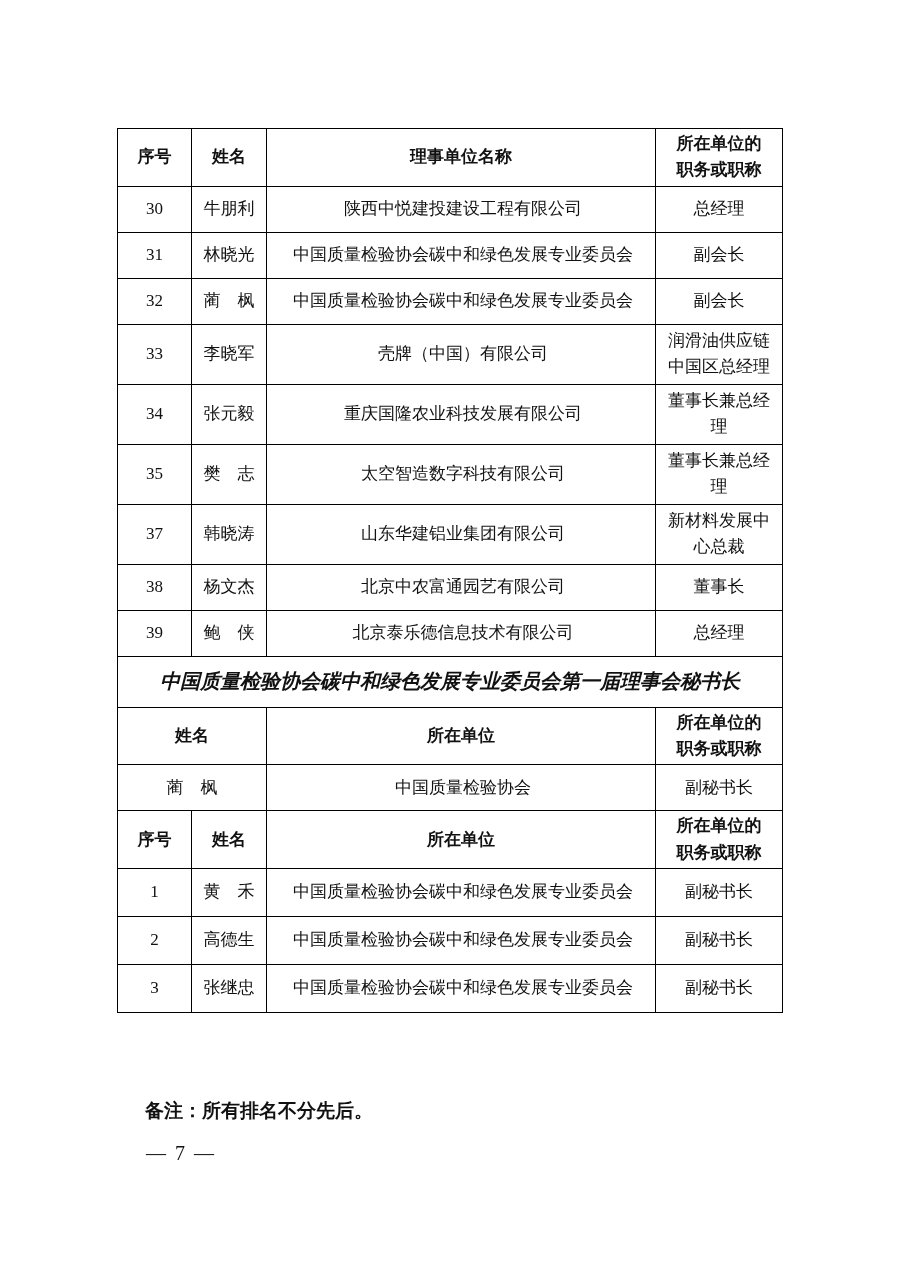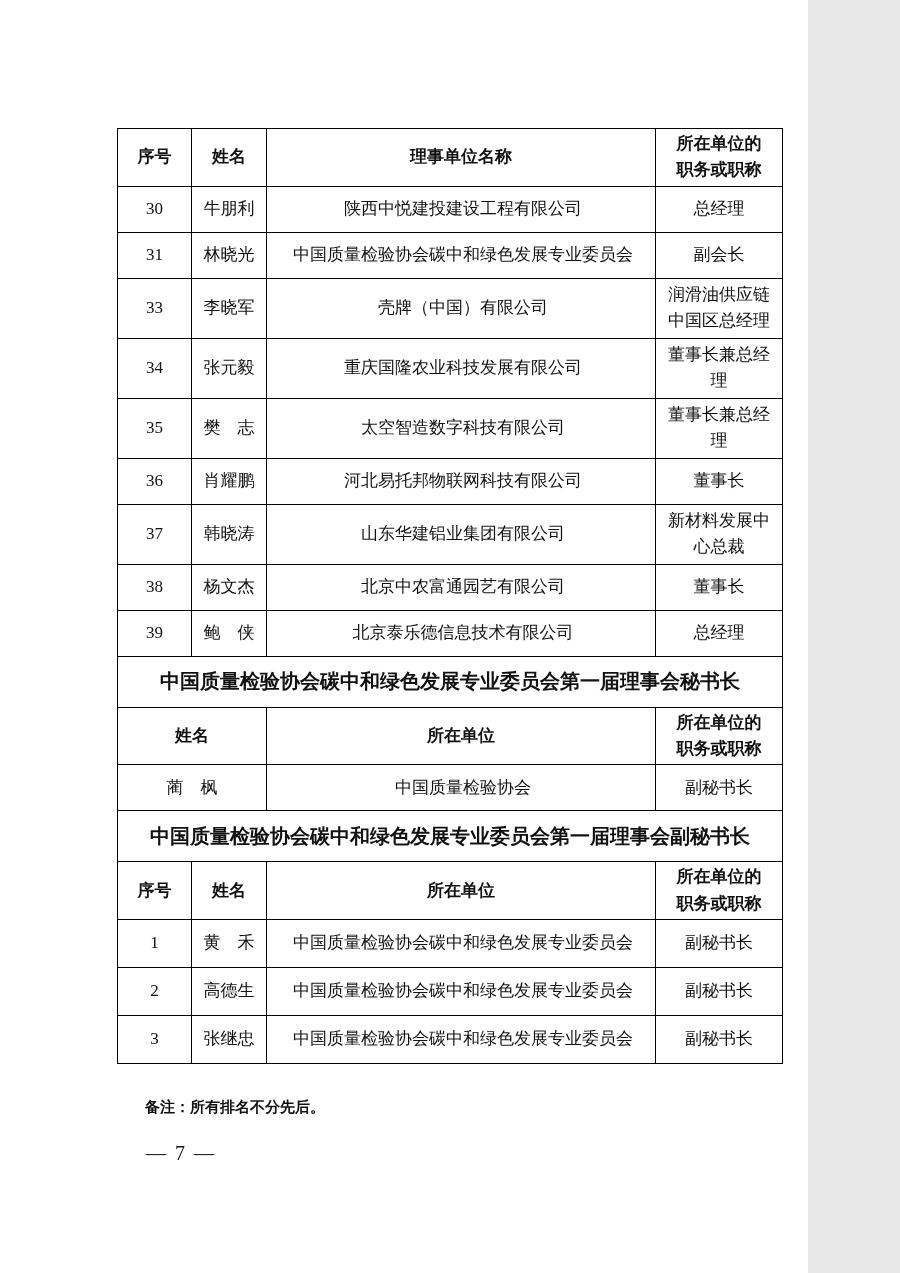--- a/index.html
+++ b/index.html
@@ -1,18 +1,18 @@
 <!DOCTYPE html>
 <html><head>
 <meta charset="utf-8">
 <style>
   html,body{margin:0;padding:0;background:#e8e8e8;}
   .page{
     position:relative;
-    width:808px;height:1273px;
+    width:900px;height:1273px;
     background:#ffffff;
     color:#111;
     font-family:"Liberation Serif","DejaVu Serif",serif;
     overflow:hidden;
   }
   table.doc-table{
     position:absolute;left:117px;top:128px;
     width:665px;
     border-collapse:collapse;
     table-layout:fixed;
@@ -27,32 +27,32 @@
     overflow:hidden;
   }
   th{
     font-family:"Liberation Sans","DejaVu Sans",sans-serif;
     font-weight:700;
   }
   .r-header{height:56px;}
   .r-single{height:46px;}
   .r-single-lg{height:48px;}
   .r-double{height:60px;}
-  .r-title{height:51px;}
+  .r-title{height:51px;font-style:italic;}
   .title-cell{
     font-family:"Liberation Sans","DejaVu Sans",sans-serif;
     font-weight:700;
     font-size:20px;
   }
   .org-cell{text-align:center;padding-left:10px;}
   .pre{white-space:pre-line;}
   .note{
     position:absolute;left:145px;top:1098px;margin:0;
     font-family:Liberation Serif, serif;
-    font-weight:700;font-size:15px;
+    font-weight:700;font-size:19px;
   }
   .pageno{
     position:absolute;left:146px;top:1142px;margin:0;
     font-size:20px;letter-spacing:2px;
   }
 </style>
 </head>
 <body>
 
 <div class="page">
@@ -79,43 +79,43 @@
       <td>牛朋利</td>
       <td class="org-cell">陕西中悦建投建设工程有限公司</td>
       <td>总经理</td>
     </tr>
     <tr class="r-single">
       <td>31</td>
       <td>林晓光</td>
       <td class="org-cell">中国质量检验协会碳中和绿色发展专业委员会</td>
       <td>副会长</td>
     </tr>
+    <tr class="r-single">
+      <td>32</td>
+      <td>蔺　枫</td>
+      <td class="org-cell">中国质量检验协会碳中和绿色发展专业委员会</td>
+      <td>副会长</td>
+    </tr>
     <tr class="r-double">
       <td>33</td>
       <td>李晓军</td>
       <td class="org-cell">壳牌（中国）有限公司</td>
       <td>润滑油供应链中国区总经理</td>
     </tr>
     <tr class="r-double">
       <td>34</td>
       <td>张元毅</td>
       <td class="org-cell">重庆国隆农业科技发展有限公司</td>
       <td>董事长兼总经理</td>
     </tr>
     <tr class="r-double">
       <td>35</td>
       <td>樊　志</td>
       <td class="org-cell">太空智造数字科技有限公司</td>
       <td>董事长兼总经理</td>
-    </tr>
-    <tr class="r-single">
-      <td>36</td>
-      <td>肖耀鹏</td>
-      <td class="org-cell">河北易托邦物联网科技有限公司</td>
-      <td>董事长</td>
     </tr>
     <tr class="r-double">
       <td>37</td>
       <td>韩晓涛</td>
       <td class="org-cell">山东华建铝业集团有限公司</td>
       <td>新材料发展中心总裁</td>
     </tr>
     <tr class="r-single">
       <td>38</td>
       <td>杨文杰</td>
@@ -137,23 +137,20 @@
       <th>所在单位</th>
       <th class="pre">所在单位的
 职务或职称</th>
     </tr>
     <tr class="r-single">
       <td colspan="2">蔺　枫</td>
       <td class="org-cell">中国质量检验协会</td>
       <td>副秘书长</td>
     </tr>
 
-    <tr class="r-title">
-      <td class="title-cell" colspan="4">中国质量检验协会碳中和绿色发展专业委员会第一届理事会副秘书长</td>
-    </tr>
     <tr class="r-header">
       <th>序号</th>
       <th>姓名</th>
       <th>所在单位</th>
       <th class="pre">所在单位的
 职务或职称</th>
     </tr>
     <tr class="r-single-lg">
       <td>1</td>
       <td>黄　禾</td>

